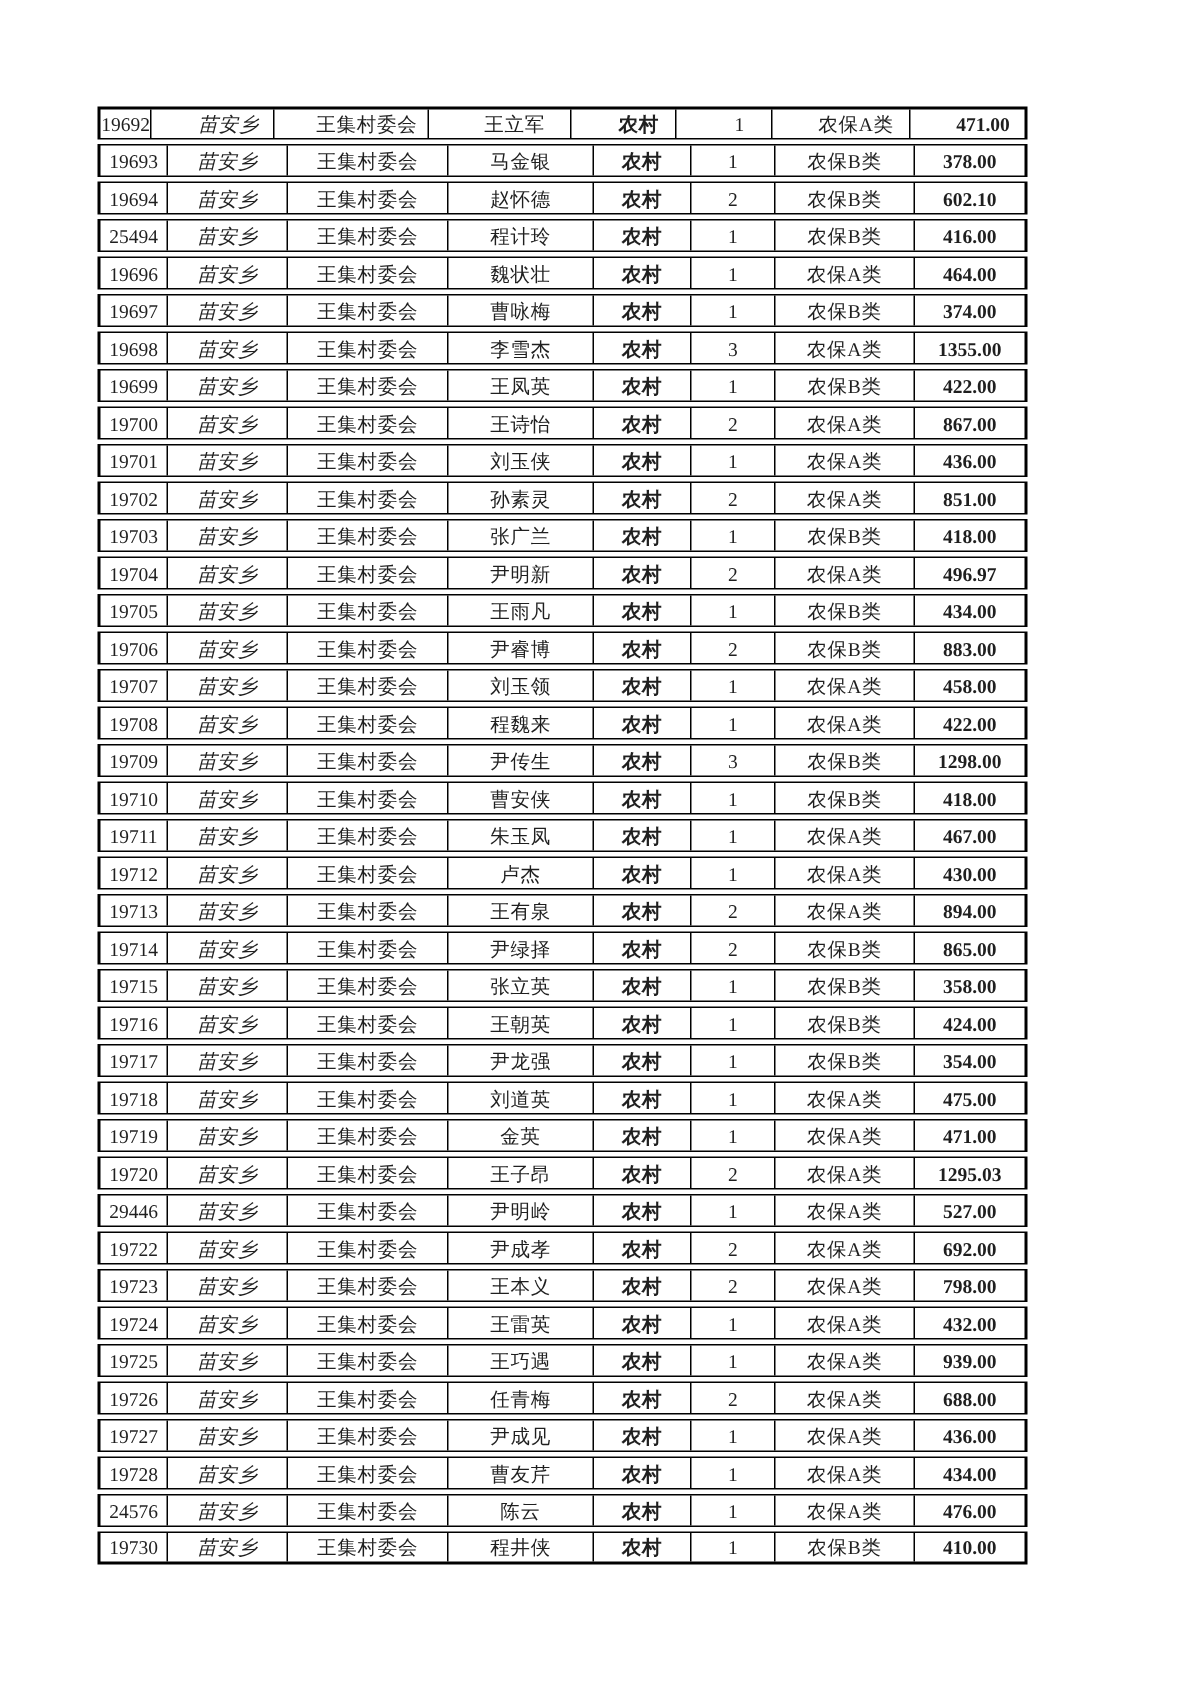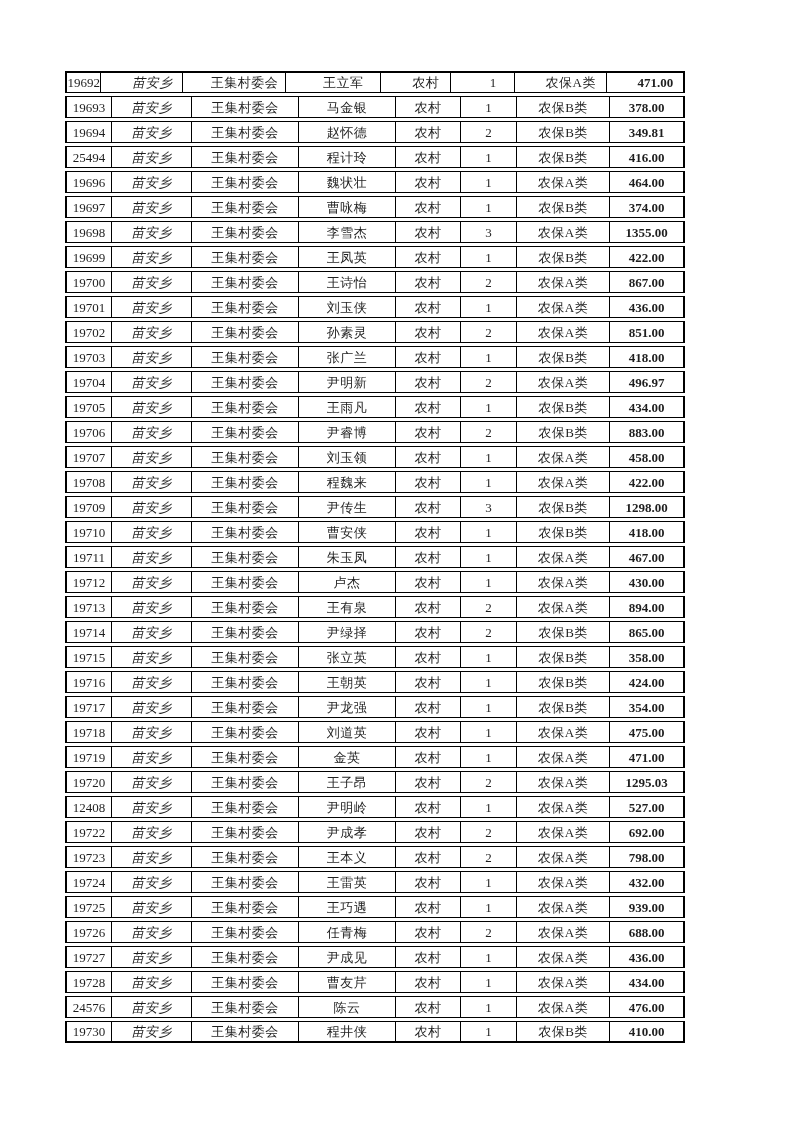--- a/index.html
+++ b/index.html
@@ -46,21 +46,21 @@
     color: #1f1f1f;
     white-space: nowrap;
     overflow: hidden;
     letter-spacing: 0.5px;
   }
   .tcell:last-child { border-right: none; }
   .c0 { width: 45px;  letter-spacing: 0; }
   .c1 { width: 80px; font-style: italic; }
   .c2 { width: 107px; }
   .c3 { width: 97px; }
-  .c4 { width: 65px; }
+  .c4 { width: 65px; font-weight: bold; }
   .c5 { width: 56px; letter-spacing: 0; }
   .c6 { width: 93px; }
   .c7 { width: 73px; letter-spacing: 0; font-weight: bold; }
 </style>
 </head>
 <body>
 
 <div class="page">
   <div class="data-table">
       <div class="trow">
@@ -84,21 +84,21 @@
         <div class="tcell c7">378.00</div>
       </div>
       <div class="trow">
         <div class="tcell c0">19694</div>
         <div class="tcell c1">苗安乡</div>
         <div class="tcell c2">王集村委会</div>
         <div class="tcell c3">赵怀德</div>
         <div class="tcell c4">农村</div>
         <div class="tcell c5">2</div>
         <div class="tcell c6">农保B类</div>
-        <div class="tcell c7">349.81</div>
+        <div class="tcell c7">602.10</div>
       </div>
       <div class="trow">
         <div class="tcell c0">25494</div>
         <div class="tcell c1">苗安乡</div>
         <div class="tcell c2">王集村委会</div>
         <div class="tcell c3">程计玲</div>
         <div class="tcell c4">农村</div>
         <div class="tcell c5">1</div>
         <div class="tcell c6">农保B类</div>
         <div class="tcell c7">416.00</div>
@@ -347,21 +347,21 @@
         <div class="tcell c0">19720</div>
         <div class="tcell c1">苗安乡</div>
         <div class="tcell c2">王集村委会</div>
         <div class="tcell c3">王子昂</div>
         <div class="tcell c4">农村</div>
         <div class="tcell c5">2</div>
         <div class="tcell c6">农保A类</div>
         <div class="tcell c7">1295.03</div>
       </div>
       <div class="trow">
-        <div class="tcell c0">12408</div>
+        <div class="tcell c0">29446</div>
         <div class="tcell c1">苗安乡</div>
         <div class="tcell c2">王集村委会</div>
         <div class="tcell c3">尹明岭</div>
         <div class="tcell c4">农村</div>
         <div class="tcell c5">1</div>
         <div class="tcell c6">农保A类</div>
         <div class="tcell c7">527.00</div>
       </div>
       <div class="trow">
         <div class="tcell c0">19722</div>

